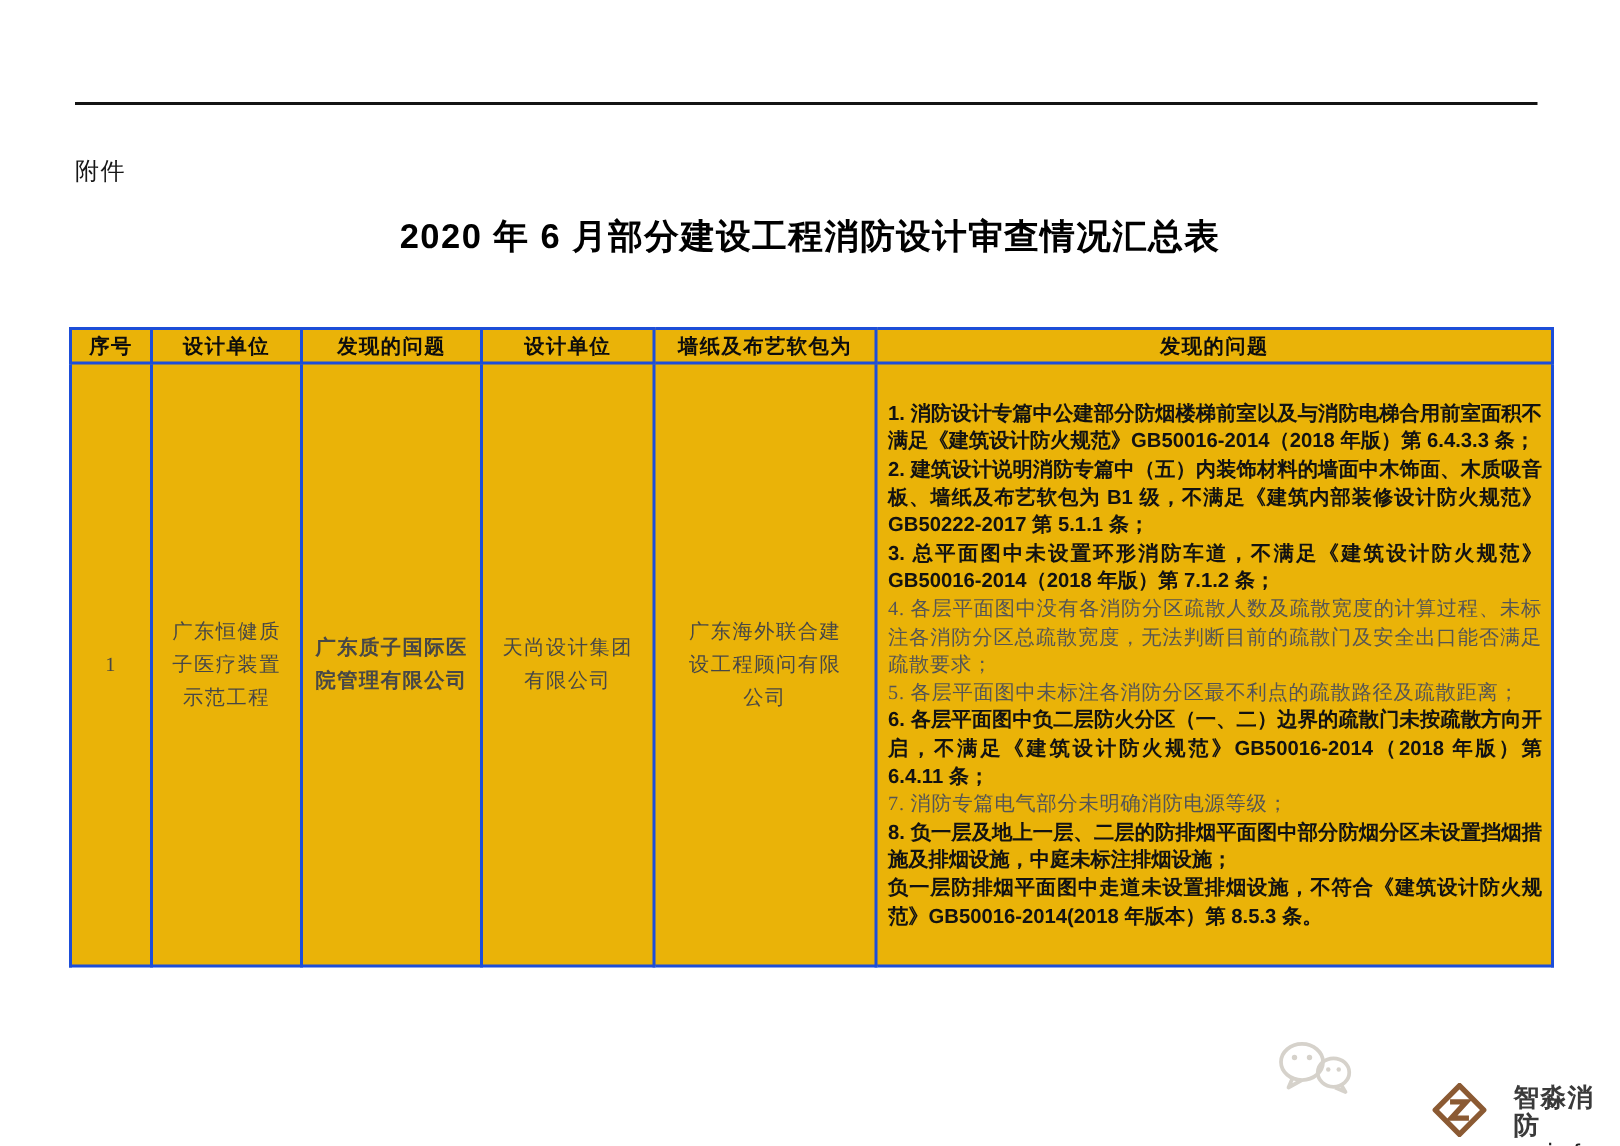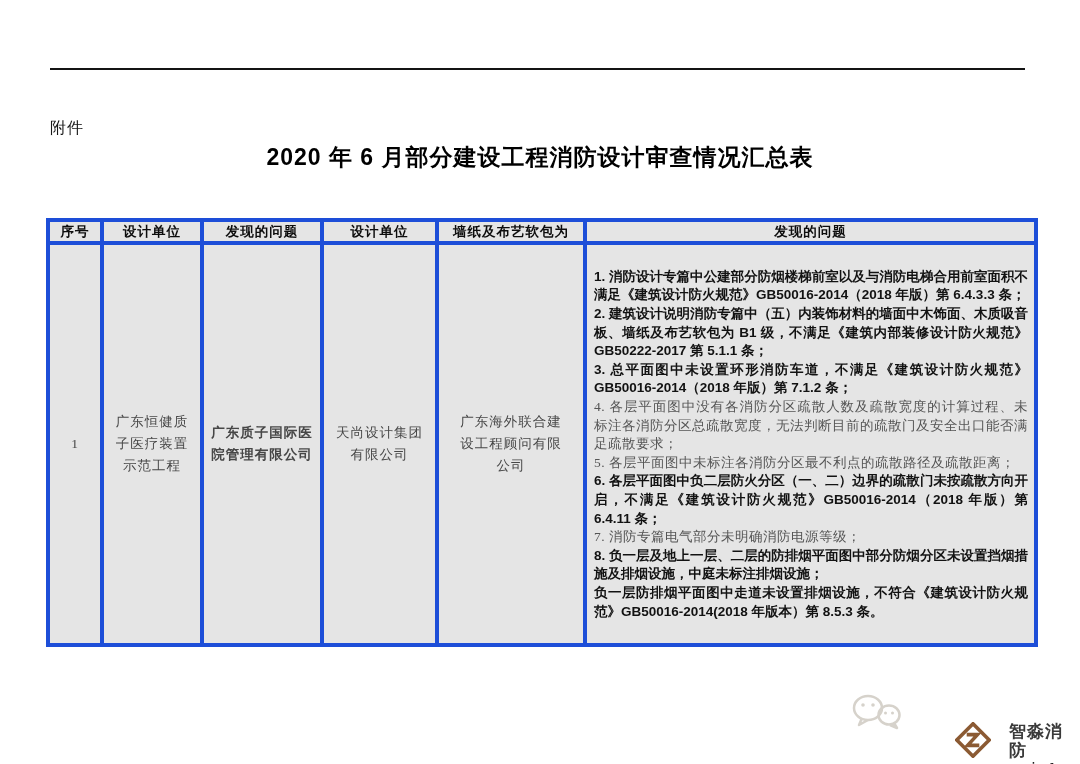--- a/index.html
+++ b/index.html
@@ -21,21 +21,20 @@
     width: 975px; height: 2px;
     background: #141414;
   }
 
   .attachment-label {
     position: absolute;
     left: 50px; top: 104px;
     font-size: 16px;
     color: #161616;
     letter-spacing: 1px;
-    margin-top: 14px;
   }
 
   .doc-title {
     position: absolute;
     left: 0; top: 142px;
     width: 100%;
     text-align: center;
     font-size: 23px;
     font-weight: bold;
     color: #000;
@@ -44,22 +43,22 @@
 
   table.summary-table {
     position: absolute;
     left: 46px; top: 218px;
     width: 988px;
     border-collapse: collapse;
     table-layout: fixed;
   }
   table.summary-table th,
   table.summary-table td {
-    border: 4px solid #1d4ed8;
-    background: #e5e5e5;
+    border: 2px solid #1d4ed8;
+    background: #eab308;
   }
   table.summary-table th {
     height: 23px;
     font-size: 13.5px;
     font-weight: bold;
     color: #0d0d0d;
     text-align: center;
     vertical-align: middle;
     letter-spacing: 1px;
   }

